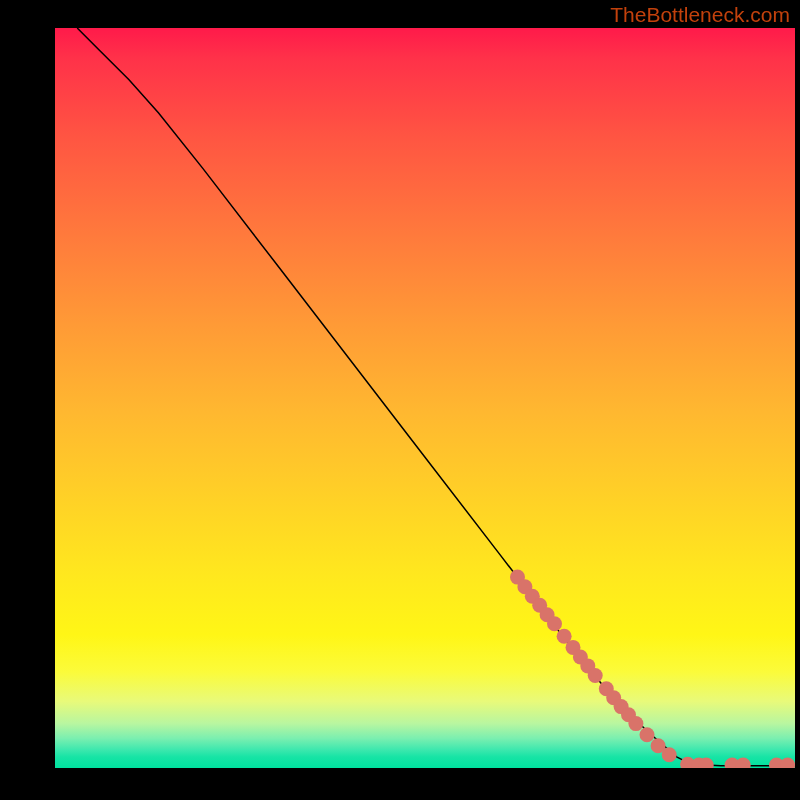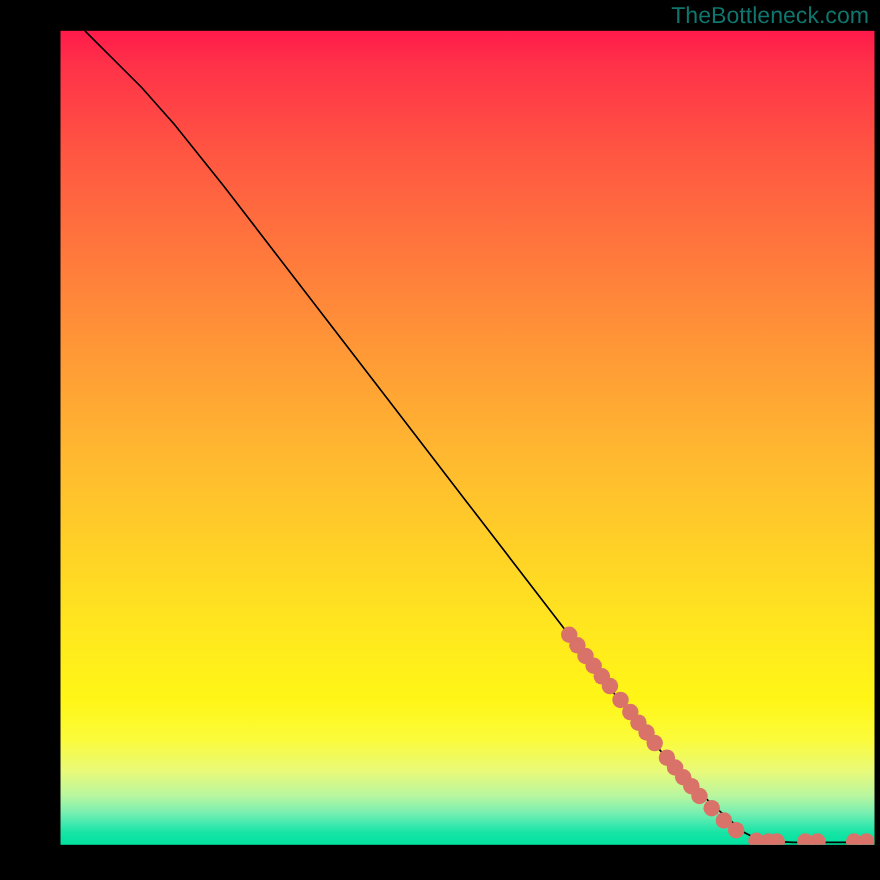--- a/index.html
+++ b/index.html
@@ -8,21 +8,21 @@
     height: 800px;
     background: #000;
     position: relative;
     font-family: Arial, sans-serif;
     overflow: hidden;
   }
   .attribution {
     position: absolute;
     top: 3px;
     right: 10px;
-    color: #0f766e;
+    color: #c2410c;
     font-size: 21px;
     font-weight: 400;
     z-index: 10;
   }
   .plot-area {
     position: absolute;
     left: 55px;
     top: 28px;
     width: 740px;
     height: 740px;

